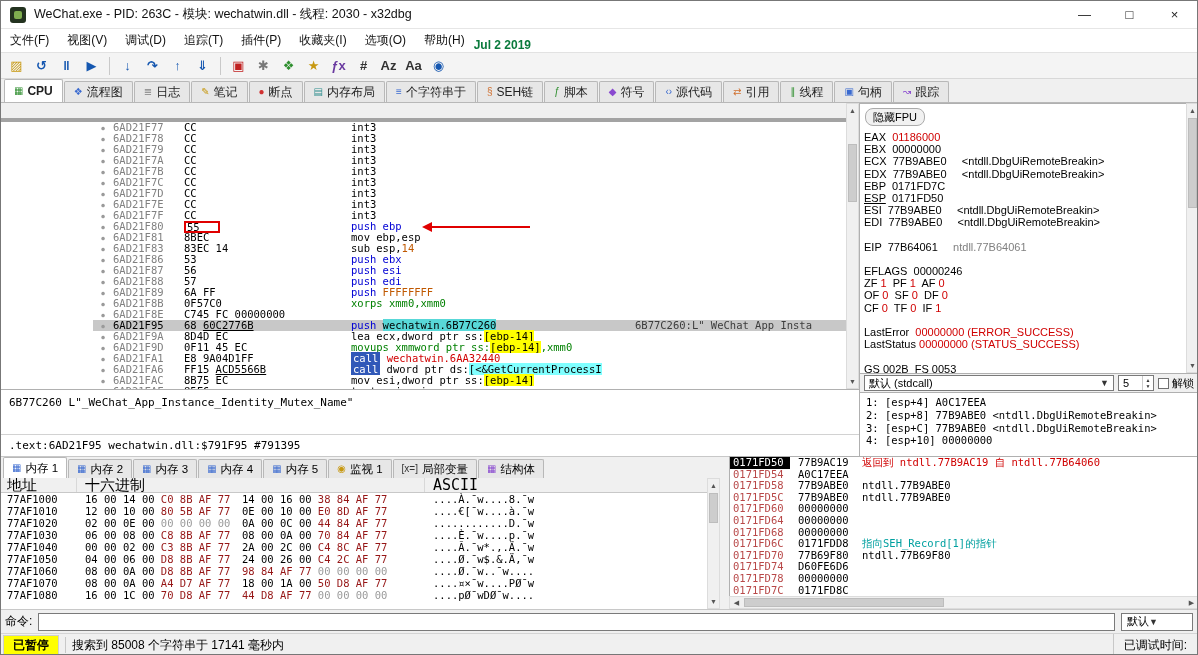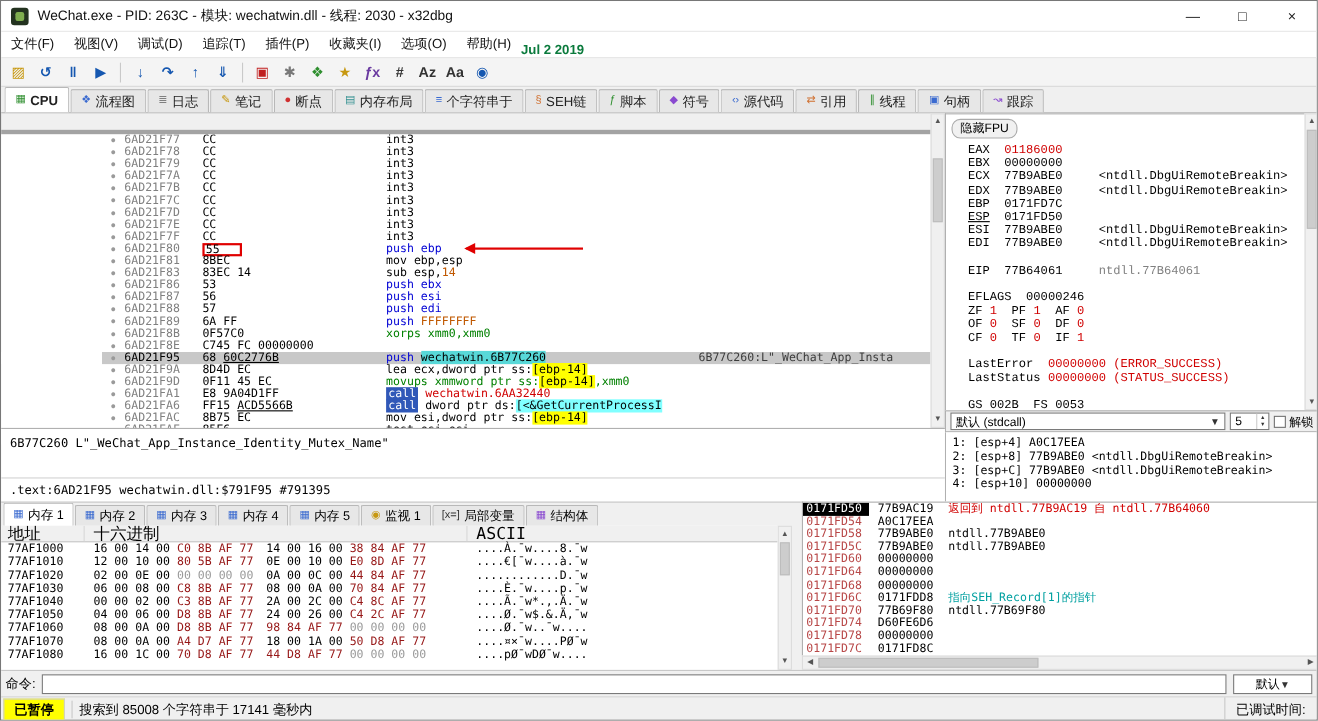--- a/index.html
+++ b/index.html
@@ -80,22 +80,22 @@
 .sb.v .arr{width:100%;height:13px;line-height:13px}
 .sb.h .arr{height:100%;width:13px;line-height:12px}
 .thumb{position:absolute;background:#cdcdcd;border:1px solid #bdbdbd}
 .sb.v .thumb{left:1px;right:1px}
 .sb.h .thumb{top:1px;bottom:1px}
 
 
 .regs{left:858px;top:102px;width:327px;height:270px;border-top:1px solid #b0b0b0;border-left:1px solid #b0b0b0}
 .fpu-btn{position:absolute;left:5px;top:4px;min-width:60px;height:18px;background:#f1f1f1;
          border:1px solid #ababab;font-size:11px;text-align:center;line-height:16px;border-radius:8px;padding:0 5px}
-#reg-lines{position:absolute;left:20px;top:27px;font-size:11px;line-height:12.2px;white-space:pre;
-           font-family:Liberation Mono, monospace}
+#reg-lines{position:absolute;left:4px;top:27px;font-size:11px;line-height:12.2px;white-space:pre;
+           font-family:Liberation Sans, sans-serif}
 .rline{height:12.2px}
 
 
 .callrow{position:absolute;left:858px;top:372px;width:340px;height:20px;background:#f0f0f0;
          border:1px solid #b0b0b0;display:flex;align-items:center;gap:4px;padding:0 4px;font-size:11px}
 .combo{flex:1;height:16px;background:#fff;border:1px solid #7a7a7a;display:flex;
        align-items:center;justify-content:space-between;padding:0 4px}
 .caret{font-size:9px;color:#333}
 .spin{width:36px;height:16px;background:#fff;border:1px solid #7a7a7a;display:flex;align-items:stretch}
 .sval{flex:1;padding-left:4px;line-height:14px}
@@ -144,21 +144,21 @@
 .st-val{width:66px;flex:none;padding-left:8px;color:#000}
 .st-cmt{flex:1;padding-left:6px;overflow:hidden}
 
 
 .cmdbar{position:absolute;left:0;top:608px;width:100%;height:24px;background:#f0f0f0;
         border-top:1px solid #c8c8c8;display:flex;align-items:center;padding:0 4px;gap:6px}
 .cmdlabel{font-size:12px}
 .cmdinput{flex:1;height:18px;border:1px solid #7a7a7a;background:#fff;font-size:12px;
           padding:0 4px;font-family:"DejaVu Sans Mono",monospace;outline:none}
 .cmdcombo{width:72px;height:18px;background:#fff;border:1px solid #7a7a7a;font-size:11px;
-          display:flex;align-items:center;justify-content:center;padding:0 5px}
+          display:flex;align-items:center;justify-content:flex-start;padding:0 5px}
 .statusbar{position:absolute;left:0;top:632px;width:100%;height:23px;background:#f0f0f0;
            border-top:1px solid #d4d4d4;display:flex;align-items:center;font-size:12px}
 .badge{background:#ffff00;border:1px solid #cfcfcf;padding:1px 9px;margin-left:2px;font-weight:bold}
 .ssep{width:1px;height:16px;background:#c8c8c8;margin:0 6px}
 .smsg{flex:1}
 .sright{border-left:1px solid #c8c8c8;padding:0 10px;height:100%;display:flex;align-items:center}
 </style>
 </head>
 <body>
 

